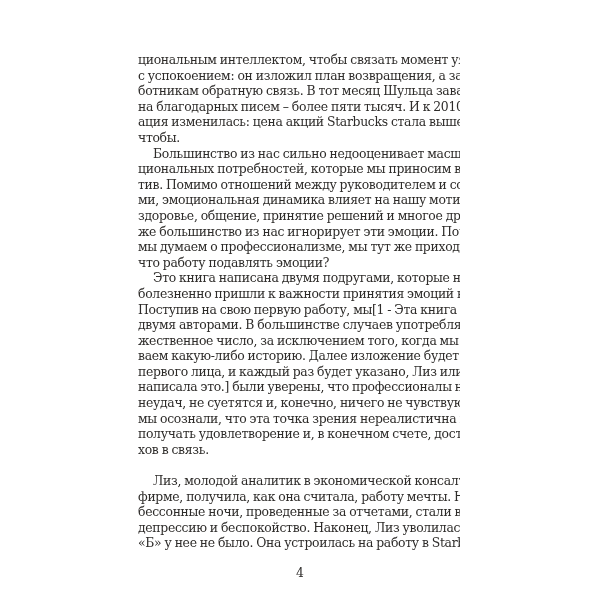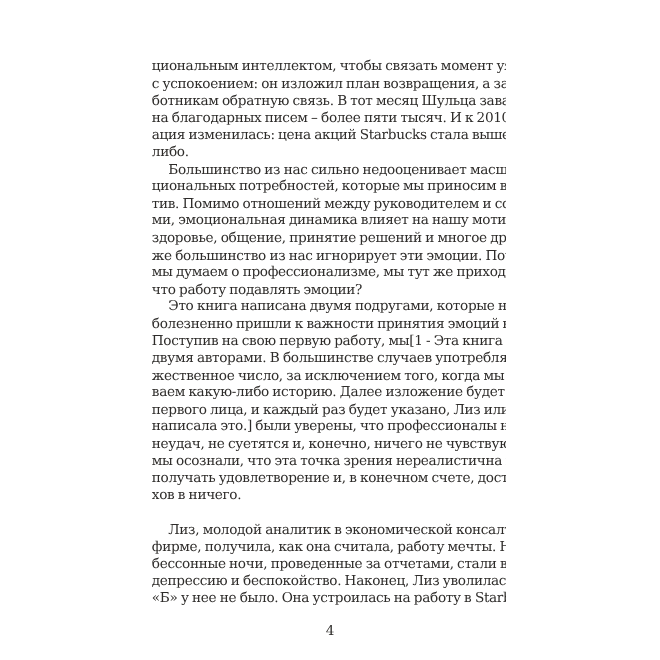--- a/index.html
+++ b/index.html
@@ -57,21 +57,21 @@
 <body>
 
 <div class="book-page">
   <div class="text-block">
       <div class="paragraph">
         <div class="line">циональным интеллектом, чтобы связать момент уязвимости</div>
         <div class="line">с успокоением: он изложил план возвращения, а затем дал ра-</div>
         <div class="line">ботникам обратную связь. В тот месяц Шульца завалила лави-</div>
         <div class="line">на благодарных писем – более пяти тысяч. И к 2010 году ситу-</div>
         <div class="line">ация изменилась: цена акций Starbucks стала выше, чем когда-</div>
-        <div class="line para-end">либо.</div>
+        <div class="line para-end">чтобы.</div>
       </div>
       <div class="paragraph">
         <div class="line indent">Большинство из нас сильно недооценивает масштаб эмо-</div>
         <div class="line">циональных потребностей, которые мы приносим в коллек-</div>
         <div class="line">тив. Помимо отношений между руководителем и сотрудника-</div>
         <div class="line">ми, эмоциональная динамика влияет на нашу мотивацию,</div>
         <div class="line">здоровье, общение, принятие решений и многое другое. И все</div>
         <div class="line">же большинство из нас игнорирует эти эмоции. Почему, когда</div>
         <div class="line">мы думаем о профессионализме, мы тут же приходим к мысли,</div>
         <div class="line para-end">что работу подавлять эмоции?</div>
@@ -81,21 +81,21 @@
         <div class="line">болезненно пришли к важности принятия эмоций на работе.</div>
         <div class="line">Поступив на свою первую работу, мы[1 - Эта книга написана</div>
         <div class="line">двумя авторами. В большинстве случаев употребляется мно-</div>
         <div class="line">жественное число, за исключением того, когда мы рассказы-</div>
         <div class="line">ваем какую-либо историю. Далее изложение будет вестись от</div>
         <div class="line">первого лица, и каждый раз будет указано, Лиз или Молли</div>
         <div class="line">написала это.] были уверены, что профессионалы не терпят</div>
         <div class="line">неудач, не суетятся и, конечно, ничего не чувствуют. Но вскоре</div>
         <div class="line">мы осознали, что эта точка зрения нереалистична и мешает</div>
         <div class="line">получать удовлетворение и, в конечном счете, достигать успе-</div>
-        <div class="line para-end">хов в ничего.</div>
+        <div class="line para-end">хов в связь.</div>
       </div>
       <div class="paragraph gap-before">
         <div class="line indent">Лиз, молодой аналитик в экономической консалтинговой</div>
         <div class="line">фирме, получила, как она считала, работу мечты. Но долгие</div>
         <div class="line">бессонные ночи, проведенные за отчетами, стали вызывать</div>
         <div class="line">депрессию и беспокойство. Наконец, Лиз уволилась, но плана</div>
         <div class="line para-end">«Б» у нее не было. Она устроилась на работу в Starbucks, чтобы</div>
       </div>
     </div>
   <div class="page-number">4</div>

